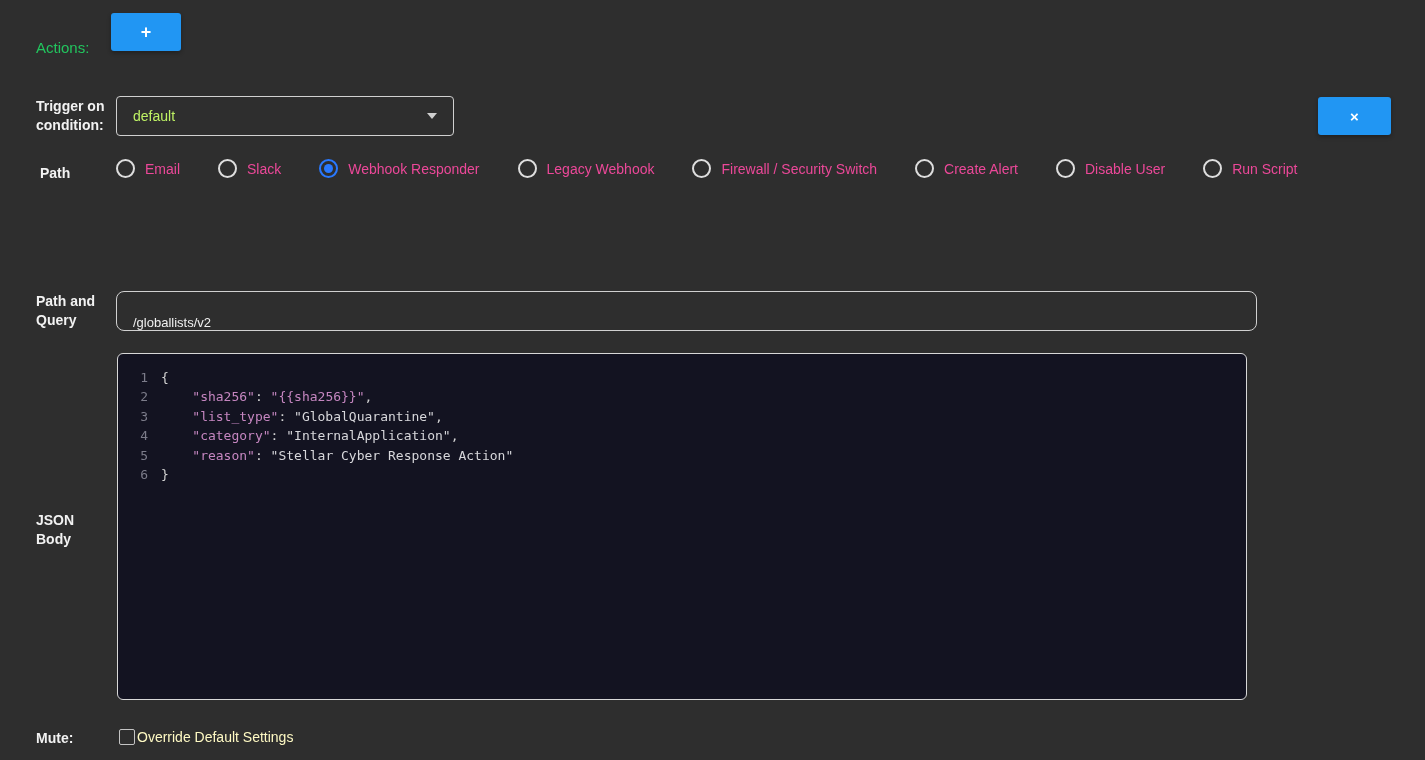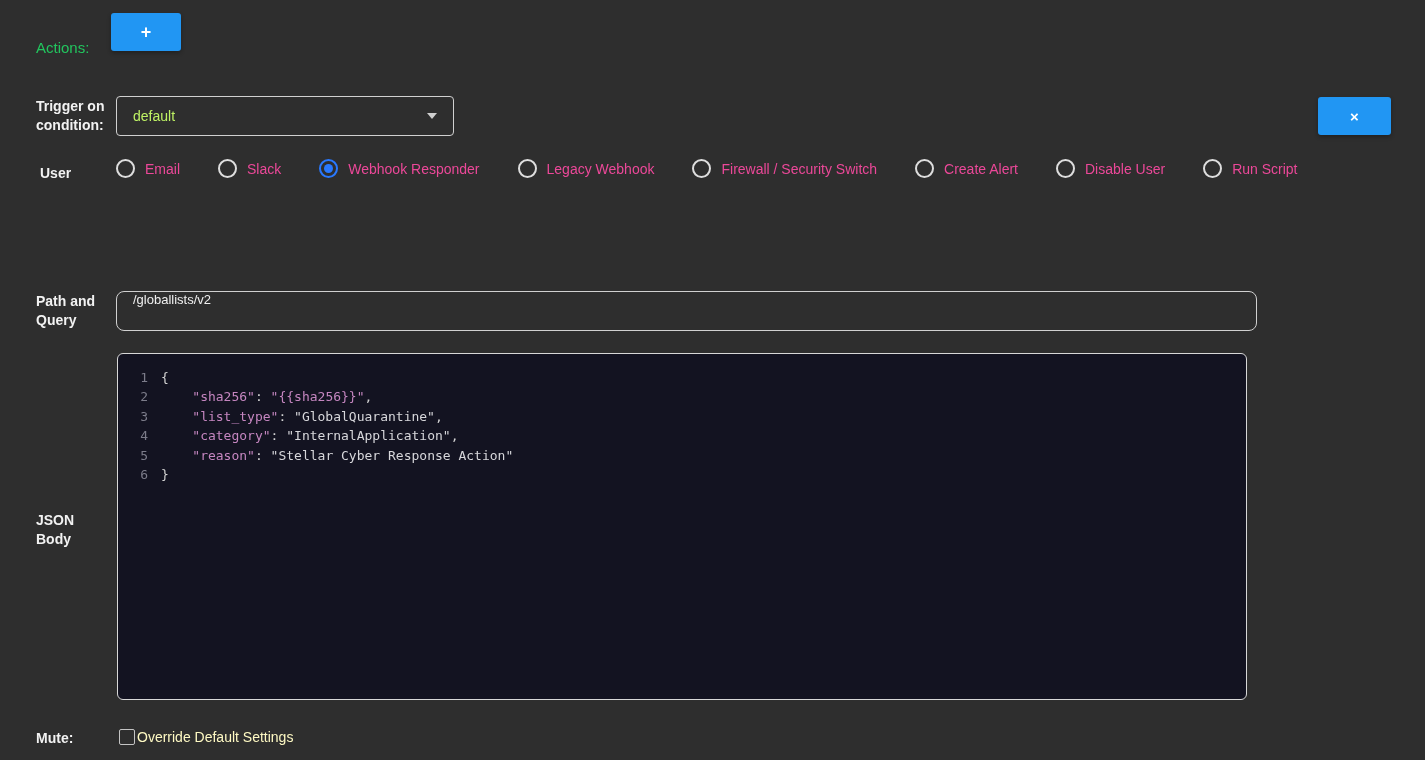--- a/index.html
+++ b/index.html
@@ -59,21 +59,21 @@
     position:absolute; top:-8px; left:10px; background:#2e2e2e; padding:0 5px;
     font-size:11px; color:#e0e0e0; font-weight:normal;
   }
   .outlined-field .value { font-size:14px; color:#fafafa; padding-left:16px; flex:1; }
 
   
   .path-label { position:absolute; left:36px; top:292px; width:70px; }
   .text-input {
     position:absolute; left:116px; top:291px; width:1141px; height:40px;
     border:1px solid #d0d0d0; border-radius:8px; background:transparent;
-    display:flex; align-items:flex-start;
+    display:flex; align-items:flex-end;
   }
   .text-input .value { font-size:13px; color:#f0f0f0; padding-left:16px; }
 
   
   .json-label { position:absolute; left:36px; top:511px; width:60px; }
   .code-editor {
     position:absolute; left:117px; top:353px; width:1130px; height:347px;
     background:#131321; border:1px solid #d8d8d8; border-radius:6px;
     padding-top:14px; overflow:hidden; cursor:text;
   }
@@ -108,21 +108,21 @@
   <div class="trigger-label lbl">Trigger on condition:</div>
   <div class="select-box">
     <span class="value">default</span>
     <span class="caret"></span>
   </div>
 
   <button class="btn-blue btn-close">
     <span>×</span>
   </button>
 
-  <div class="type-label lbl">User</div>
+  <div class="type-label lbl">Path</div>
   <div class="radio-group" id="radio-group">
       <div class="radio-item">
         <span class="radio"></span>
         <span class="radio-label">Email</span>
       </div>
       <div class="radio-item">
         <span class="radio"></span>
         <span class="radio-label">Slack</span>
       </div>
       <div class="radio-item">

